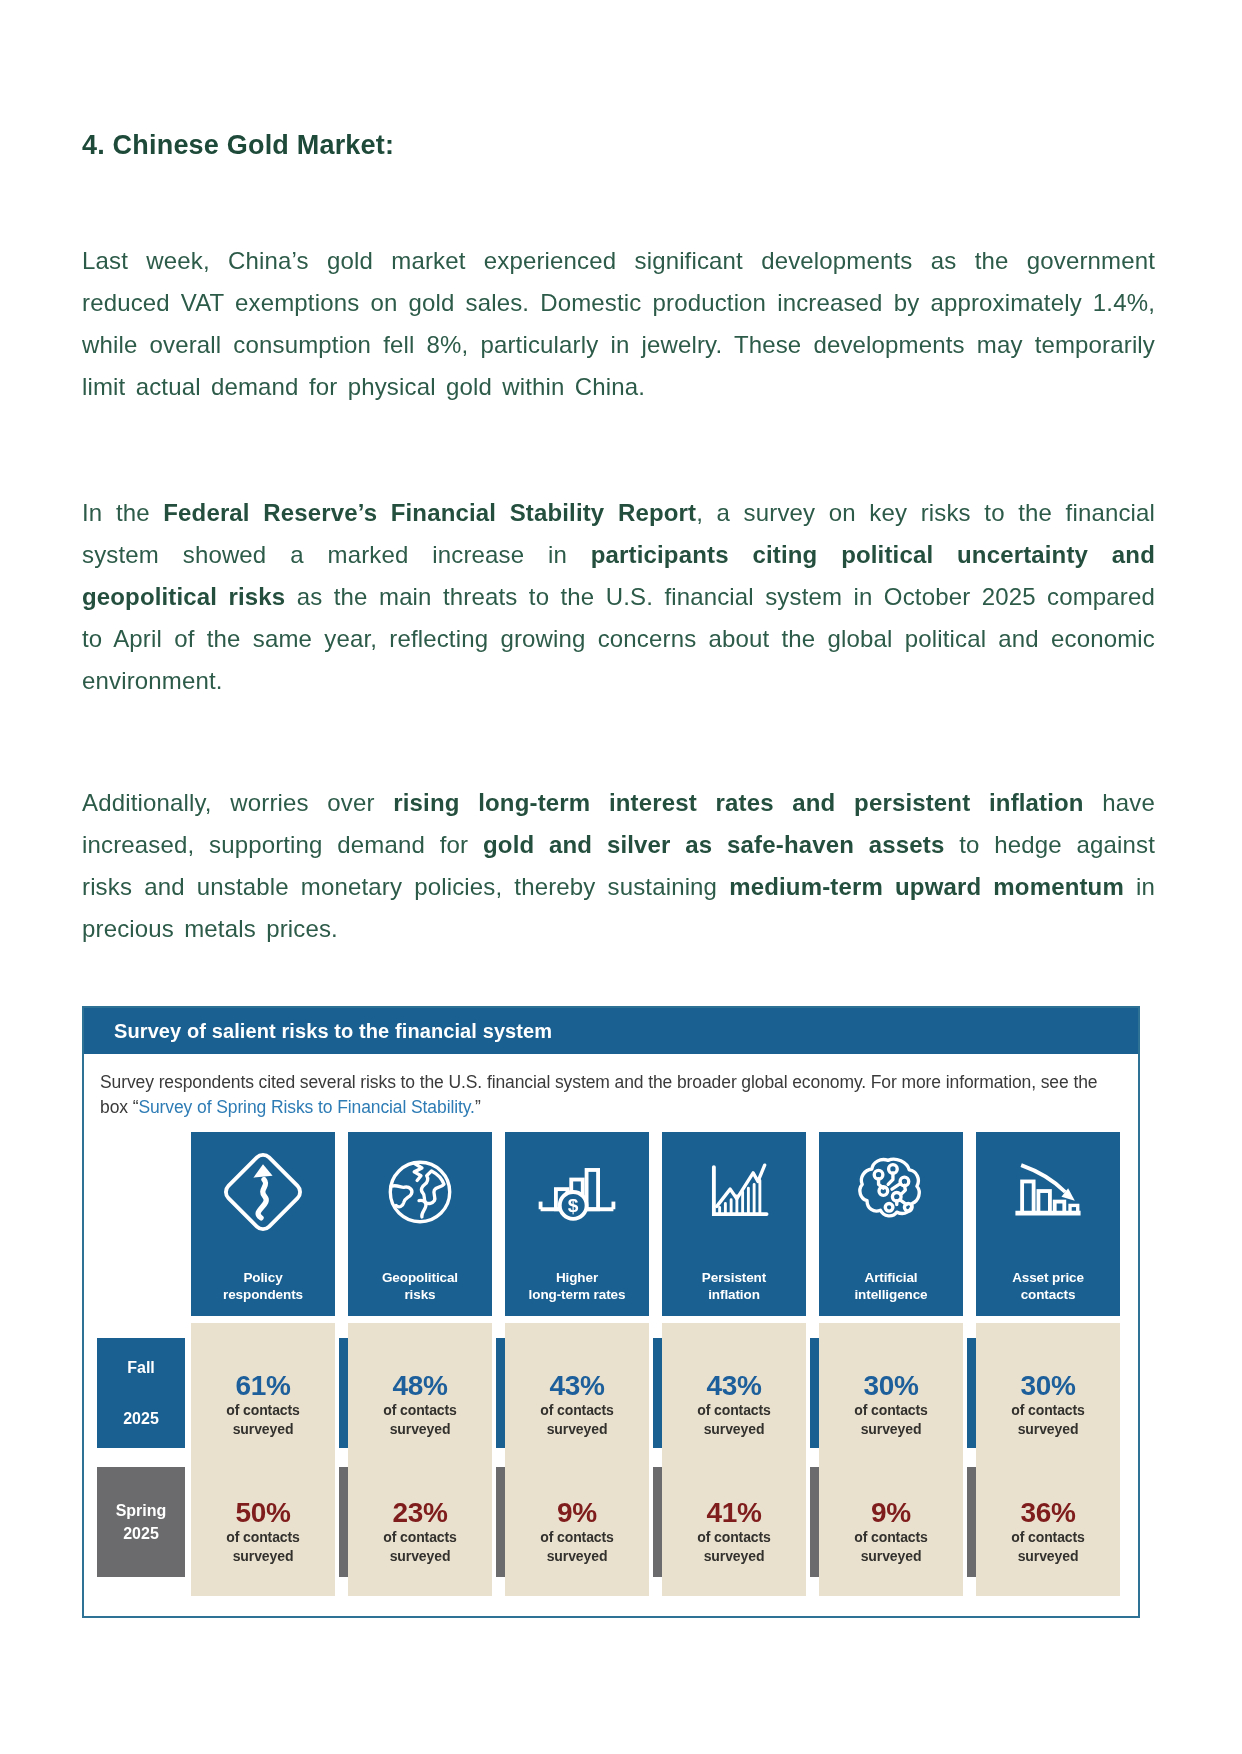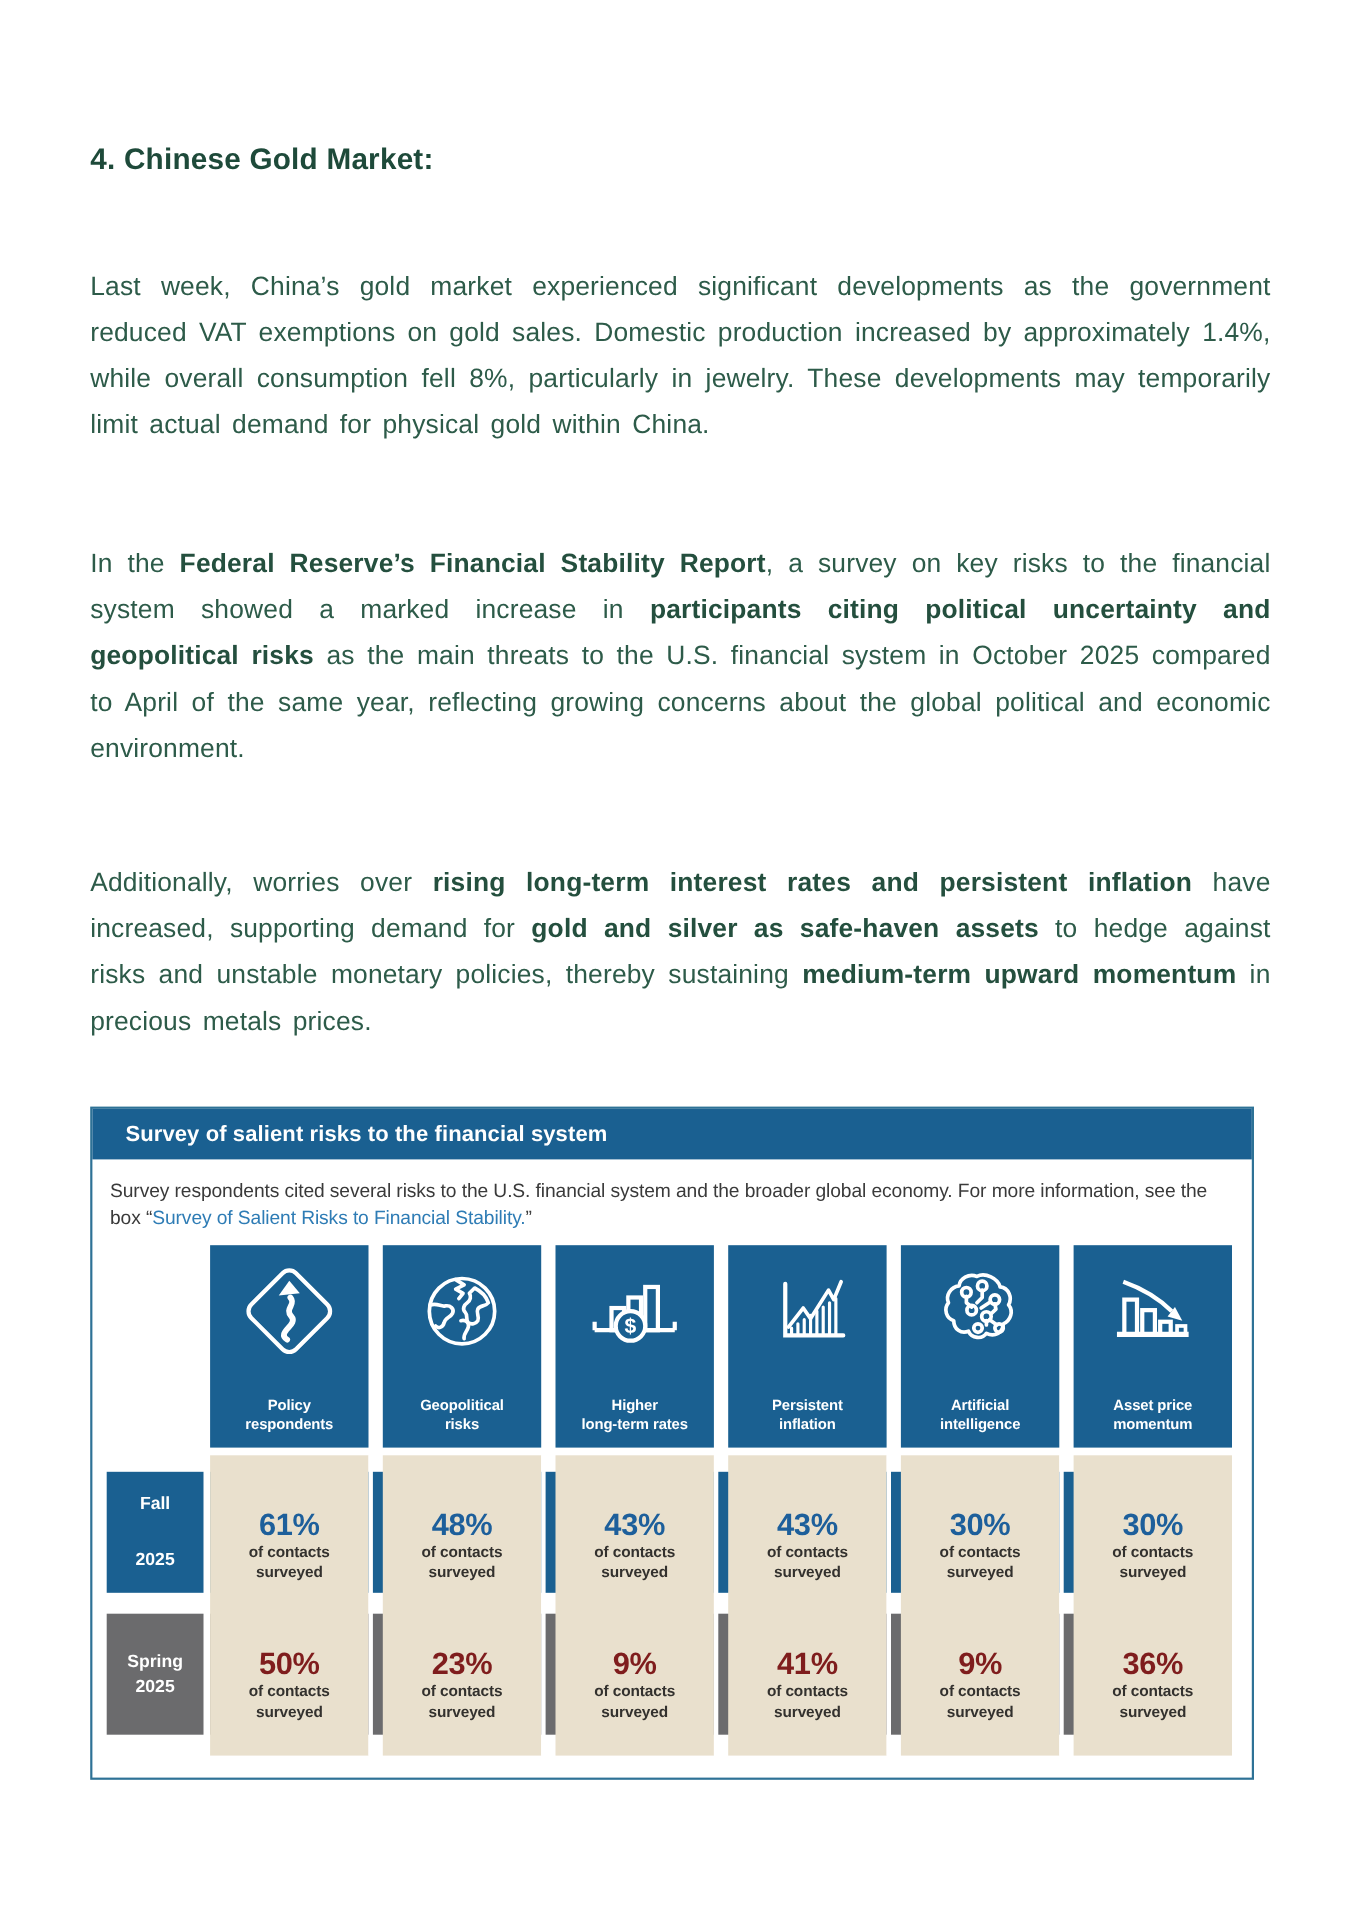--- a/index.html
+++ b/index.html
@@ -100,21 +100,21 @@
   <p class="para p1">Last week, China’s gold market experienced significant developments as the government reduced VAT exemptions on gold sales. Domestic production increased by approximately 1.4%, while overall consumption fell 8%, particularly in jewelry. These developments may temporarily limit actual demand for physical gold within China.</p>
 
   <p class="para p2"><span>In the </span><b>Federal Reserve’s Financial Stability Report</b><span>, a survey on key risks to the financial system showed a marked increase in </span><b>participants citing political uncertainty and geopolitical risks</b><span> as the main threats to the U.S. financial system in October 2025 compared to April of the same year, reflecting growing concerns about the global political and economic environment.</span></p>
 
   <p class="para p3"><span>Additionally, worries over </span><b>rising long-term interest rates and persistent inflation</b><span> have increased, supporting demand for </span><b>gold and silver as safe-haven assets</b><span> to hedge against risks and unstable monetary policies, thereby sustaining </span><b>medium-term upward momentum</b><span> in precious metals prices.</span></p>
 
   <div class="fig">
 
     <div class="fig-header">Survey of salient risks to the financial system</div>
 
-    <div class="fig-sub"><span>Survey respondents cited several risks to the U.S. financial system and the broader global economy. For more information, see the box “</span><a class="fig-link">Survey of Salient Risks to Financial Stability.</a><span>”</span></div>
+    <div class="fig-sub"><span>Survey respondents cited several risks to the U.S. financial system and the broader global economy. For more information, see the box “</span><a class="fig-link">Survey of Spring Risks to Financial Stability.</a><span>”</span></div>
 
     <div class="icon-box c0">
       <svg class="icon-svg" viewBox="0 0 96 96" width="92" height="92">
         <g fill="none" stroke="#ffffff" stroke-width="4" stroke-linejoin="round">
           <rect x="18" y="18" width="60" height="60" rx="9" transform="rotate(45 48 48)"></rect>
           <path d="M46 75 C35 68 57 61 50 53 C43 45 55 42 49 35" stroke-width="5.5" stroke-linecap="round"></path>
         </g>
         <polygon points="48,19 38,33 58,31" fill="#ffffff"></polygon>
       </svg>
       <div class="icon-label">
@@ -199,21 +199,21 @@
           <rect x="21" y="37" width="12" height="33" stroke-width="4"></rect>
           <rect x="38" y="47" width="12" height="23" stroke-width="4"></rect>
           <rect x="55" y="58" width="10" height="12" stroke-width="4"></rect>
           <rect x="71" y="62" width="8" height="8" stroke-width="3.5"></rect>
           <path d="M20 20 Q48 30 66 48" stroke-width="4"></path>
         </g>
         <polygon points="76,57 62,53 69,44" fill="#ffffff"></polygon>
       </svg>
       <div class="icon-label">
           <div>Asset price</div>
-          <div>momentum</div>
+          <div>contacts</div>
         </div>
     </div>
 
     <div class="band fall-bg row-fall"></div>
     <div class="band spring-bg row-spring"></div>
     <div class="row-label fall-bg row-fall">
         <div>Fall</div>
         <div>2025</div>
       </div>
     <div class="row-label spring-bg row-spring">

